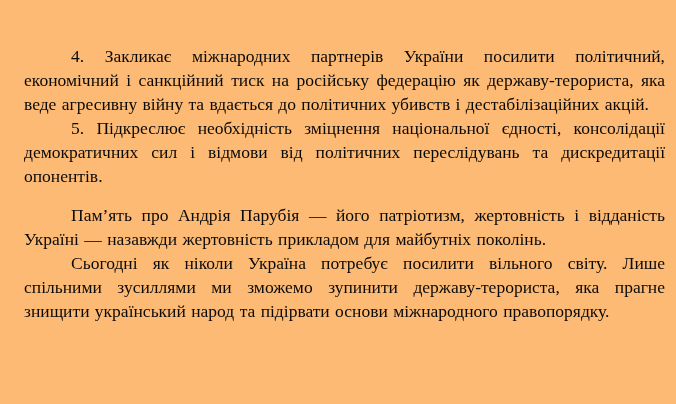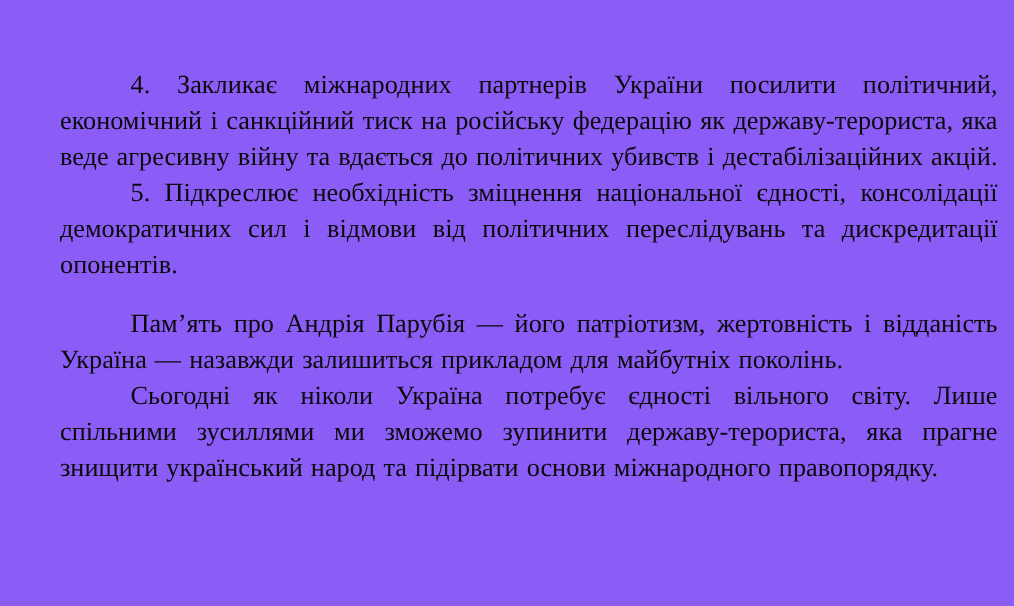--- a/index.html
+++ b/index.html
@@ -4,24 +4,24 @@
 <style>
   html, body {
     margin: 0;
     padding: 0;
     background: #ffffff;
   }
   .page {
     position: relative;
     width: 676px;
     height: 404px;
-    background: #8b5cf6;
+    background: #fdba74;
     overflow: hidden;
     box-sizing: border-box;
-    padding: 44px 11px 0 40px;
+    padding: 44px 11px 0 24px;
     font-family: "Liberation Serif", "DejaVu Serif", serif;
     color: #0a0a0a;
   }
   .para {
     margin: 0;
     font-size: 17.5px;
     line-height: 24px;
     text-align: justify;
     text-indent: 47px;
     word-spacing: 1px;
@@ -29,15 +29,15 @@
   .gap-before {
     margin-top: 15px;
   }
 </style>
 </head>
 <body>
 
 <div class="page">
   <p class="para">4. Закликає міжнародних партнерів України посилити політичний, економічний і санкційний тиск на російську федерацію як державу-терориста, яка веде агресивну війну та вдається до політичних убивств і дестабілізаційних акцій.</p>
   <p class="para">5. Підкреслює необхідність зміцнення національної єдності, консолідації демократичних сил і відмови від політичних переслідувань та дискредитації опонентів.</p>
-  <p class="para gap-before">Пам’ять про Андрія Парубія — його патріотизм, жертовність і відданість Україна — назавжди залишиться прикладом для майбутніх поколінь.</p>
-  <p class="para">Сьогодні як ніколи Україна потребує єдності вільного світу. Лише спільними зусиллями ми зможемо зупинити державу-терориста, яка прагне знищити український народ та підірвати основи міжнародного правопорядку.</p>
+  <p class="para gap-before">Пам’ять про Андрія Парубія — його патріотизм, жертовність і відданість Україні — назавжди жертовність прикладом для майбутніх поколінь.</p>
+  <p class="para">Сьогодні як ніколи Україна потребує посилити вільного світу. Лише спільними зусиллями ми зможемо зупинити державу-терориста, яка прагне знищити український народ та підірвати основи міжнародного правопорядку.</p>
 </div>
 
 </body></html>

